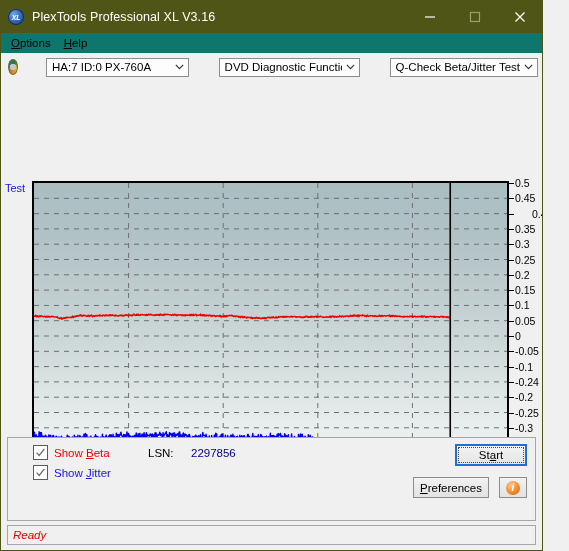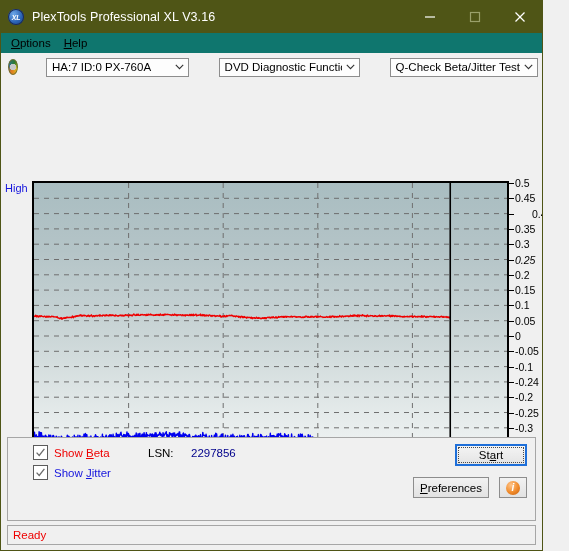--- a/index.html
+++ b/index.html
@@ -277,20 +277,21 @@
   }
   
   .statusbar {
     flex: 0 0 auto;
     height: 18px;
     margin: 4px 6px 5px 6px;
     background: #f0f0f0;
     border: 1px solid #a6a6a6;
     display: flex;
     align-items: center;
+    font-style: italic;
   }
   #status-text {
     padding-left: 5px;
     font-size: 11.5px;
     color: #ee0000;
   }
 </style>
 </head>
 <body>
 
@@ -346,21 +347,21 @@
       <span class="cb-label">Q-Check Beta/Jitter Test</span>
       <span class="arrow">
         <svg width="9" height="6" viewBox="0 0 9 6">
             <path d="M0.8 0.8 L4.5 4.6 L8.2 0.8" fill="none" stroke="#333" stroke-width="1.1"></path>
           </svg>
       </span>
     </div>
   </div>
 
   <div class="chart-panel">
-    <div class="axis-word" id="label-high">High</div>
+    <div class="axis-word" id="label-high">Test</div>
 
     <div class="plot-outer">
       <div class="plot-inner">
         <svg id="plot-svg" width="473" height="306" viewBox="0 0 473 306" preserveAspectRatio="none">
             <line x1="0" y1="15.299999999999997" x2="473" y2="15.299999999999997" stroke="#6f6f6f" stroke-width="1" stroke-dasharray="5,5"></line>
             <line x1="0" y1="30.599999999999994" x2="473" y2="30.599999999999994" stroke="#6f6f6f" stroke-width="1" stroke-dasharray="5,5"></line>
             <line x1="0" y1="45.900000000000006" x2="473" y2="45.900000000000006" stroke="#6f6f6f" stroke-width="1" stroke-dasharray="5,5"></line>
             <line x1="0" y1="61.2" x2="473" y2="61.2" stroke="#6f6f6f" stroke-width="1" stroke-dasharray="5,5"></line>
             <line x1="0" y1="76.5" x2="473" y2="76.5" stroke="#6f6f6f" stroke-width="1" stroke-dasharray="5,5"></line>
             <line x1="0" y1="91.8" x2="473" y2="91.8" stroke="#6f6f6f" stroke-width="1" stroke-dasharray="5,5"></line>
@@ -392,21 +393,21 @@
         <div class="ytick" style="top: 102px;">0.5</div>
         <div class="ytick-mark" style="top: 117.3px;"></div>
         <div class="ytick" style="top: 117.3px;">0.45</div>
         <div class="ytick-mark" style="top: 132.6px;"></div>
         <div class="ytick" style="top: 132.6px; padding-left: 17px;">0.4</div>
         <div class="ytick-mark" style="top: 147.9px;"></div>
         <div class="ytick" style="top: 147.9px;">0.35</div>
         <div class="ytick-mark" style="top: 163.2px;"></div>
         <div class="ytick" style="top: 163.2px;">0.3</div>
         <div class="ytick-mark" style="top: 178.5px;"></div>
-        <div class="ytick" style="top: 178.5px; font-style: italic;">0.25</div>
+        <div class="ytick" style="top: 178.5px;">0.25</div>
         <div class="ytick-mark" style="top: 193.8px;"></div>
         <div class="ytick" style="top: 193.8px;">0.2</div>
         <div class="ytick-mark" style="top: 209.1px;"></div>
         <div class="ytick" style="top: 209.1px;">0.15</div>
         <div class="ytick-mark" style="top: 224.4px;"></div>
         <div class="ytick" style="top: 224.4px;">0.1</div>
         <div class="ytick-mark" style="top: 239.7px;"></div>
         <div class="ytick" style="top: 239.7px;">0.05</div>
         <div class="ytick-mark" style="top: 255px;"></div>
         <div class="ytick" style="top: 255px;">0</div>

